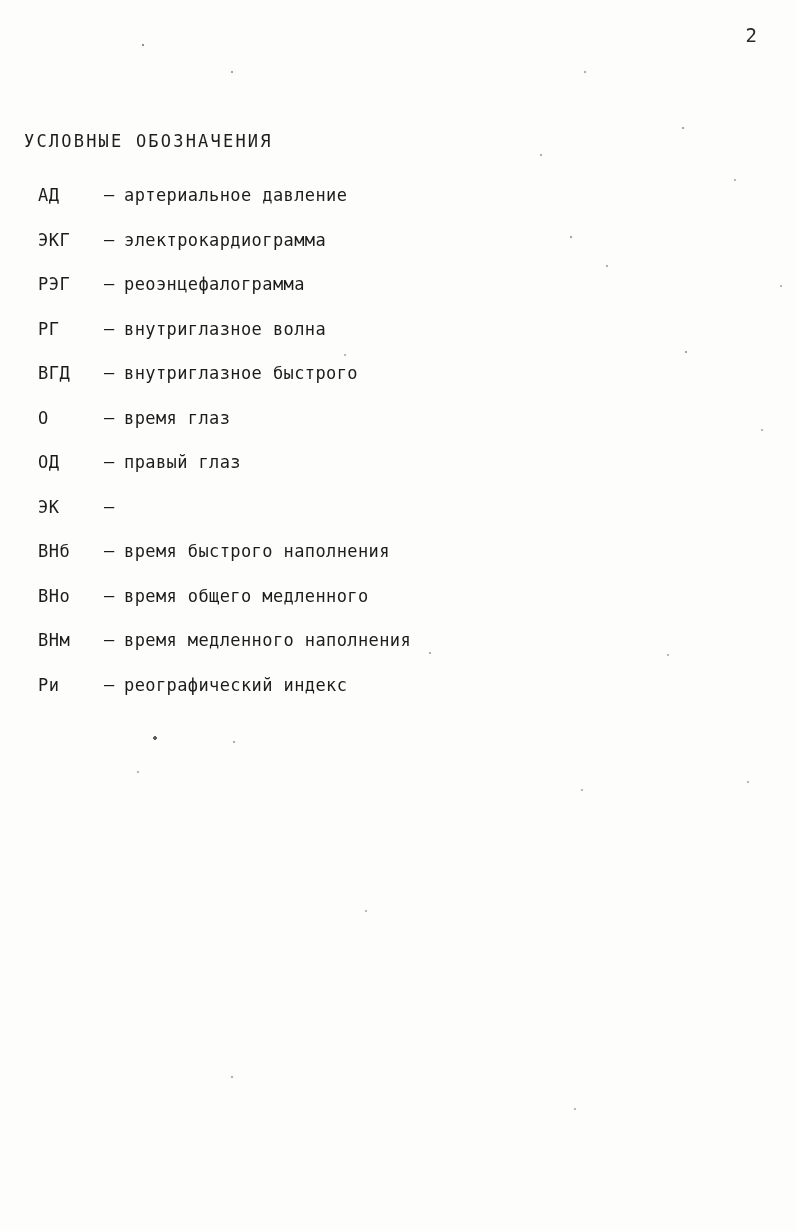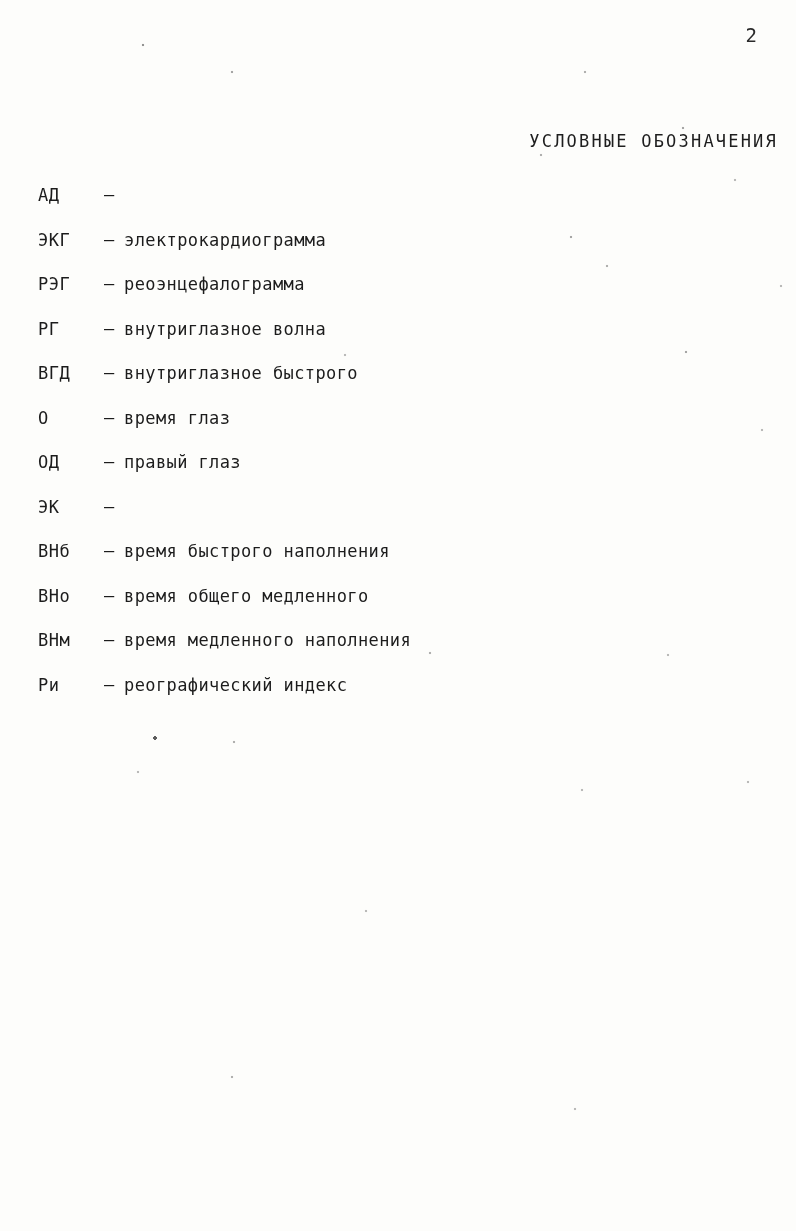--- a/index.html
+++ b/index.html
@@ -55,21 +55,21 @@
     font-size: 19px;
     letter-spacing: 1px;
     color: #2a2a2a;
   }
 
   .doc-title {
     position: absolute;
     top: 131px;
     left: 0;
     right: 0;
-    text-align: right;
+    text-align: left;
     font-size: 17px;
     letter-spacing: 2.2px;
     color: #1e1e1e;
     padding-right: 18px;
     padding-left: 24px;
   }
 
   .abbrev-list {
     position: absolute;
     top: 185px;
@@ -113,20 +113,21 @@
 
   <div class="page-number">2</div>
 
   <div class="doc-title">УСЛОВНЫЕ  ОБОЗНАЧЕНИЯ</div>
 
   <div class="abbrev-list">
 
     <div class="abbrev-row">
       <span class="abbrev-term">АД</span>
       <span class="abbrev-dash">–</span>
+      <span class="abbrev-def">артериальное давление</span>
     </div>
 
     <div class="abbrev-row">
       <span class="abbrev-term">ЭКГ</span>
       <span class="abbrev-dash">–</span>
       <span class="abbrev-def">электрокардиограмма</span>
     </div>
 
     <div class="abbrev-row">
       <span class="abbrev-term">РЭГ</span>

